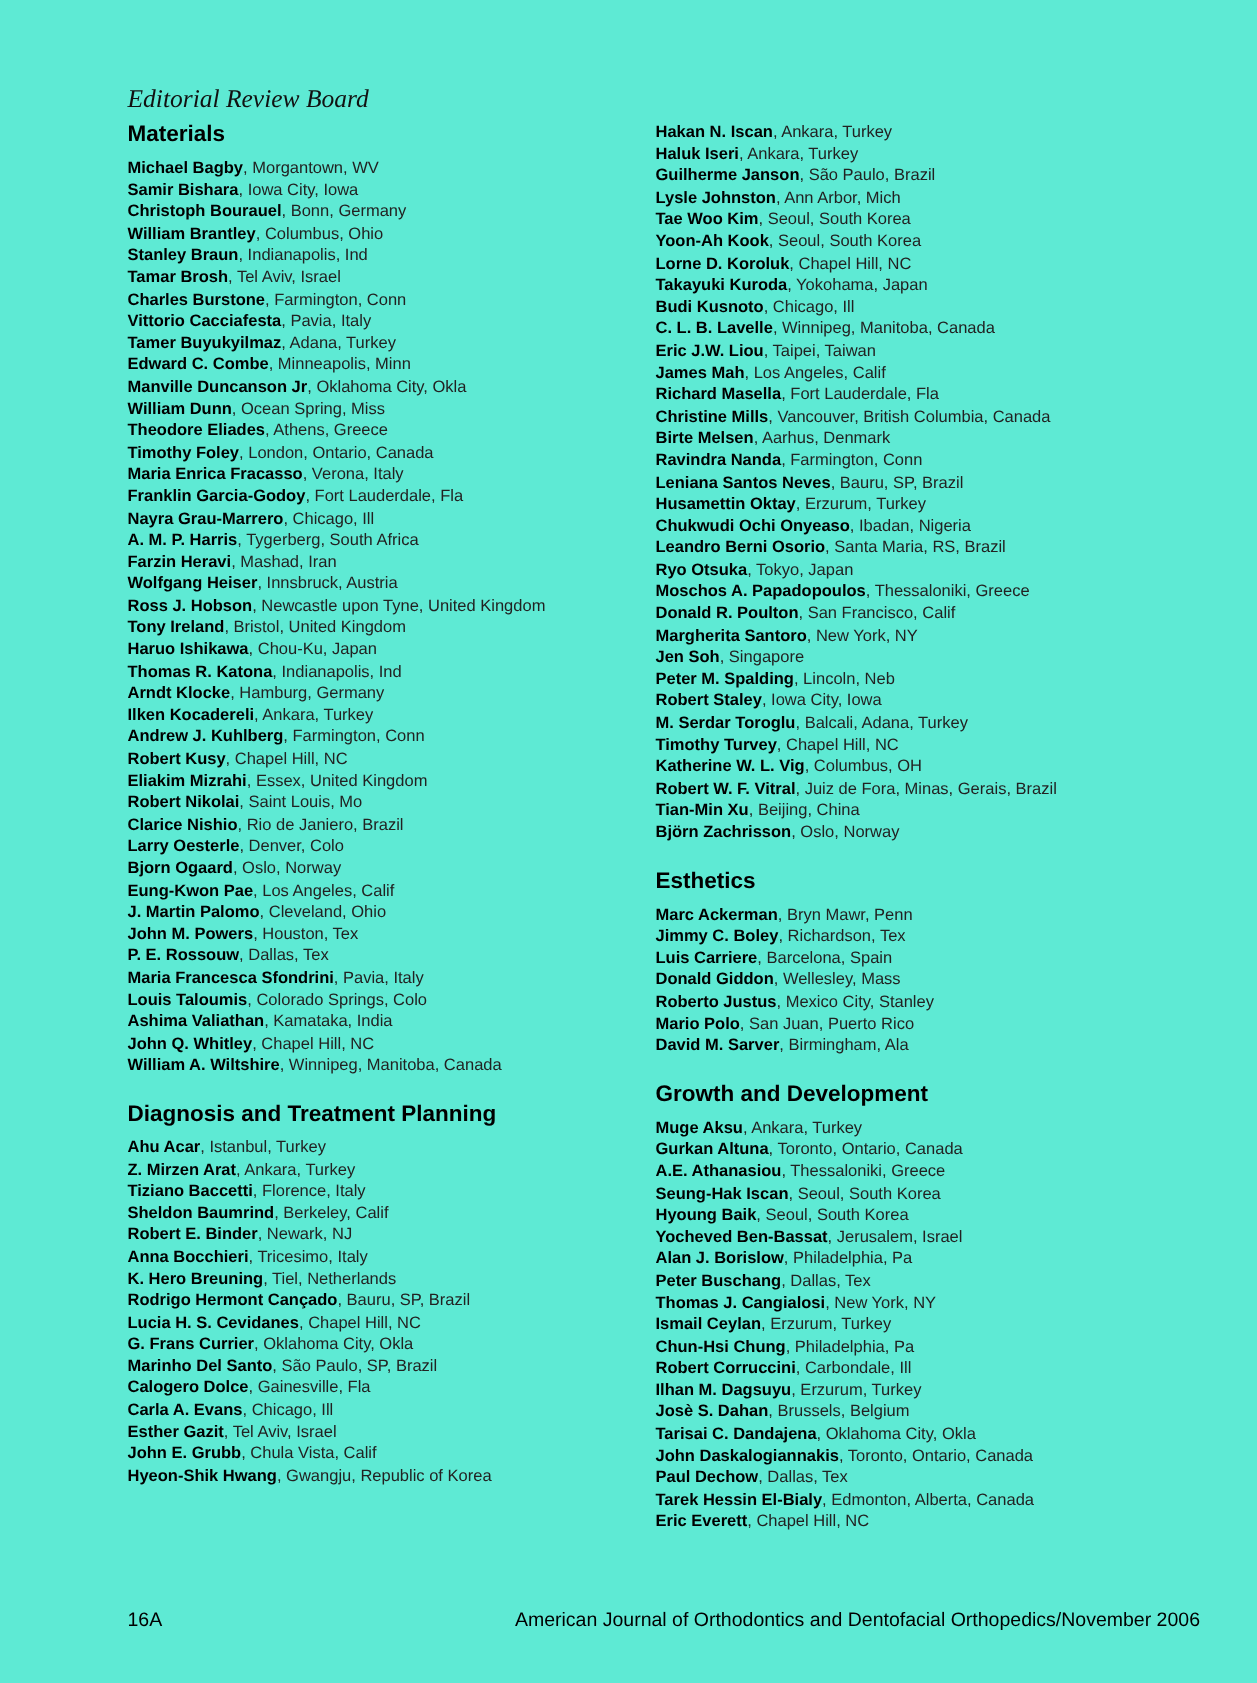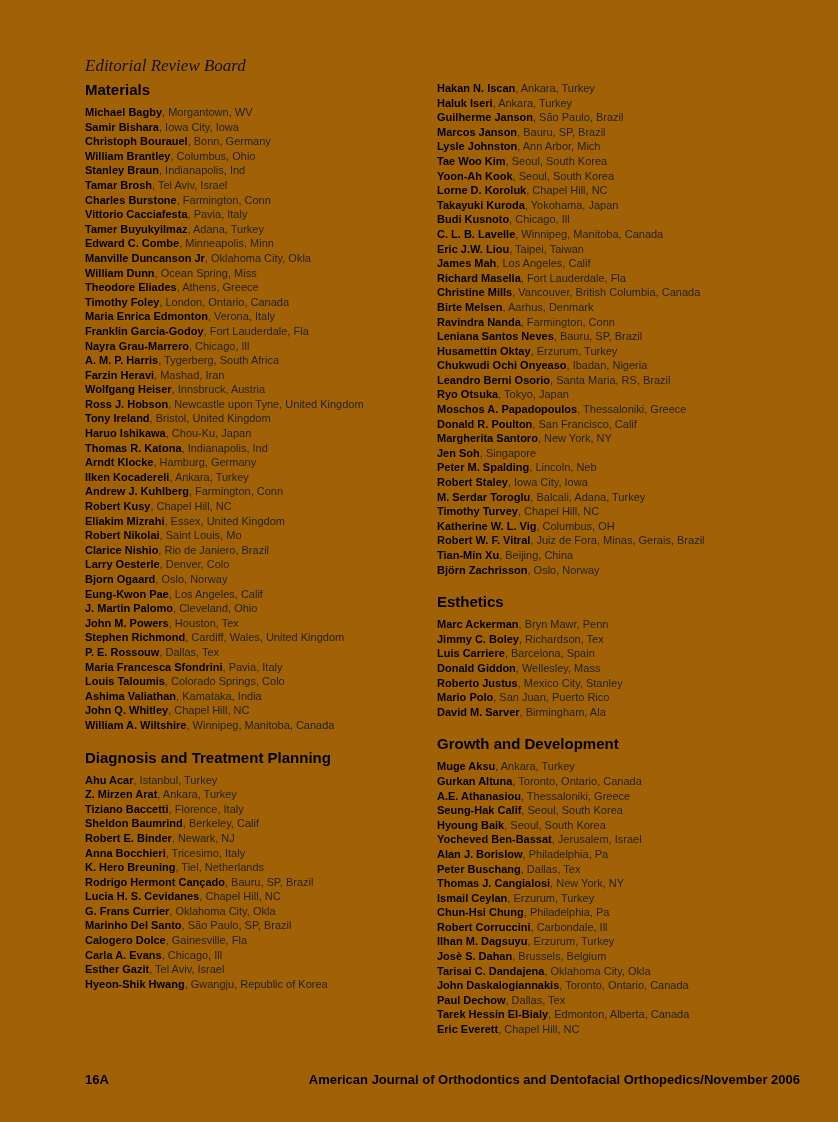--- a/index.html
+++ b/index.html
@@ -1,20 +1,20 @@
 <!DOCTYPE html>
 <html><head>
 <meta charset="utf-8">
 <style>
   html, body { margin: 0; padding: 0; background: #ffffff; }
   .page {
     position: relative;
     width: 838px;
     height: 1122px;
-    background: #a16207;
+    background: #5eead4;
     font-family: "Liberation Sans", sans-serif;
     color: #1a1a1a;
     overflow: hidden;
   }
   .content {
     position: absolute;
     top: 55px;
     left: 85px;
     display: flex;
   }
@@ -47,21 +47,21 @@
   .entry .loc { font-weight: normal; }
   .footer {
     position: absolute;
     top: 1072px;
     left: 85px;
     right: 38px;
     display: flex;
     justify-content: space-between;
     align-items: center;
     font-size: 13px;
-    font-weight: bold;
+    font-weight: normal;
     color: #000;
   }
 </style>
 </head>
 <body>
 
 <div class="page">
   <div class="content">
     <div class="col">
       <h1 class="page-title">Editorial Review Board</h1>
@@ -75,21 +75,21 @@
             <div class="entry"><span class="name">Stanley Braun</span><span class="loc">, Indianapolis, Ind</span></div>
             <div class="entry"><span class="name">Tamar Brosh</span><span class="loc">, Tel Aviv, Israel</span></div>
             <div class="entry"><span class="name">Charles Burstone</span><span class="loc">, Farmington, Conn</span></div>
             <div class="entry"><span class="name">Vittorio Cacciafesta</span><span class="loc">, Pavia, Italy</span></div>
             <div class="entry"><span class="name">Tamer Buyukyilmaz</span><span class="loc">, Adana, Turkey</span></div>
             <div class="entry"><span class="name">Edward C. Combe</span><span class="loc">, Minneapolis, Minn</span></div>
             <div class="entry"><span class="name">Manville Duncanson Jr</span><span class="loc">, Oklahoma City, Okla</span></div>
             <div class="entry"><span class="name">William Dunn</span><span class="loc">, Ocean Spring, Miss</span></div>
             <div class="entry"><span class="name">Theodore Eliades</span><span class="loc">, Athens, Greece</span></div>
             <div class="entry"><span class="name">Timothy Foley</span><span class="loc">, London, Ontario, Canada</span></div>
-            <div class="entry"><span class="name">Maria Enrica Edmonton</span><span class="loc">, Verona, Italy</span></div>
+            <div class="entry"><span class="name">Maria Enrica Fracasso</span><span class="loc">, Verona, Italy</span></div>
             <div class="entry"><span class="name">Franklin Garcia-Godoy</span><span class="loc">, Fort Lauderdale, Fla</span></div>
             <div class="entry"><span class="name">Nayra Grau-Marrero</span><span class="loc">, Chicago, Ill</span></div>
             <div class="entry"><span class="name">A. M. P. Harris</span><span class="loc">, Tygerberg, South Africa</span></div>
             <div class="entry"><span class="name">Farzin Heravi</span><span class="loc">, Mashad, Iran</span></div>
             <div class="entry"><span class="name">Wolfgang Heiser</span><span class="loc">, Innsbruck, Austria</span></div>
             <div class="entry"><span class="name">Ross J. Hobson</span><span class="loc">, Newcastle upon Tyne, United Kingdom</span></div>
             <div class="entry"><span class="name">Tony Ireland</span><span class="loc">, Bristol, United Kingdom</span></div>
             <div class="entry"><span class="name">Haruo Ishikawa</span><span class="loc">, Chou-Ku, Japan</span></div>
             <div class="entry"><span class="name">Thomas R. Katona</span><span class="loc">, Indianapolis, Ind</span></div>
             <div class="entry"><span class="name">Arndt Klocke</span><span class="loc">, Hamburg, Germany</span></div>
@@ -97,21 +97,20 @@
             <div class="entry"><span class="name">Andrew J. Kuhlberg</span><span class="loc">, Farmington, Conn</span></div>
             <div class="entry"><span class="name">Robert Kusy</span><span class="loc">, Chapel Hill, NC</span></div>
             <div class="entry"><span class="name">Eliakim Mizrahi</span><span class="loc">, Essex, United Kingdom</span></div>
             <div class="entry"><span class="name">Robert Nikolai</span><span class="loc">, Saint Louis, Mo</span></div>
             <div class="entry"><span class="name">Clarice Nishio</span><span class="loc">, Rio de Janiero, Brazil</span></div>
             <div class="entry"><span class="name">Larry Oesterle</span><span class="loc">, Denver, Colo</span></div>
             <div class="entry"><span class="name">Bjorn Ogaard</span><span class="loc">, Oslo, Norway</span></div>
             <div class="entry"><span class="name">Eung-Kwon Pae</span><span class="loc">, Los Angeles, Calif</span></div>
             <div class="entry"><span class="name">J. Martin Palomo</span><span class="loc">, Cleveland, Ohio</span></div>
             <div class="entry"><span class="name">John M. Powers</span><span class="loc">, Houston, Tex</span></div>
-            <div class="entry"><span class="name">Stephen Richmond</span><span class="loc">, Cardiff, Wales, United Kingdom</span></div>
             <div class="entry"><span class="name">P. E. Rossouw</span><span class="loc">, Dallas, Tex</span></div>
             <div class="entry"><span class="name">Maria Francesca Sfondrini</span><span class="loc">, Pavia, Italy</span></div>
             <div class="entry"><span class="name">Louis Taloumis</span><span class="loc">, Colorado Springs, Colo</span></div>
             <div class="entry"><span class="name">Ashima Valiathan</span><span class="loc">, Kamataka, India</span></div>
             <div class="entry"><span class="name">John Q. Whitley</span><span class="loc">, Chapel Hill, NC</span></div>
             <div class="entry"><span class="name">William A. Wiltshire</span><span class="loc">, Winnipeg, Manitoba, Canada</span></div>
           </div>
           <div class="section-wrap">
             <h2 class="section-heading">Diagnosis and Treatment Planning</h2>
             <div class="entry"><span class="name">Ahu Acar</span><span class="loc">, Istanbul, Turkey</span></div>
@@ -121,31 +120,31 @@
             <div class="entry"><span class="name">Robert E. Binder</span><span class="loc">, Newark, NJ</span></div>
             <div class="entry"><span class="name">Anna Bocchieri</span><span class="loc">, Tricesimo, Italy</span></div>
             <div class="entry"><span class="name">K. Hero Breuning</span><span class="loc">, Tiel, Netherlands</span></div>
             <div class="entry"><span class="name">Rodrigo Hermont Cançado</span><span class="loc">, Bauru, SP, Brazil</span></div>
             <div class="entry"><span class="name">Lucia H. S. Cevidanes</span><span class="loc">, Chapel Hill, NC</span></div>
             <div class="entry"><span class="name">G. Frans Currier</span><span class="loc">, Oklahoma City, Okla</span></div>
             <div class="entry"><span class="name">Marinho Del Santo</span><span class="loc">, São Paulo, SP, Brazil</span></div>
             <div class="entry"><span class="name">Calogero Dolce</span><span class="loc">, Gainesville, Fla</span></div>
             <div class="entry"><span class="name">Carla A. Evans</span><span class="loc">, Chicago, Ill</span></div>
             <div class="entry"><span class="name">Esther Gazit</span><span class="loc">, Tel Aviv, Israel</span></div>
+            <div class="entry"><span class="name">John E. Grubb</span><span class="loc">, Chula Vista, Calif</span></div>
             <div class="entry"><span class="name">Hyeon-Shik Hwang</span><span class="loc">, Gwangju, Republic of Korea</span></div>
           </div>
         </div>
     </div>
     <div class="col right">
       <div>
           <div class="section-wrap">
             <div class="entry"><span class="name">Hakan N. Iscan</span><span class="loc">, Ankara, Turkey</span></div>
             <div class="entry"><span class="name">Haluk Iseri</span><span class="loc">, Ankara, Turkey</span></div>
             <div class="entry"><span class="name">Guilherme Janson</span><span class="loc">, São Paulo, Brazil</span></div>
-            <div class="entry"><span class="name">Marcos Janson</span><span class="loc">, Bauru, SP, Brazil</span></div>
             <div class="entry"><span class="name">Lysle Johnston</span><span class="loc">, Ann Arbor, Mich</span></div>
             <div class="entry"><span class="name">Tae Woo Kim</span><span class="loc">, Seoul, South Korea</span></div>
             <div class="entry"><span class="name">Yoon-Ah Kook</span><span class="loc">, Seoul, South Korea</span></div>
             <div class="entry"><span class="name">Lorne D. Koroluk</span><span class="loc">, Chapel Hill, NC</span></div>
             <div class="entry"><span class="name">Takayuki Kuroda</span><span class="loc">, Yokohama, Japan</span></div>
             <div class="entry"><span class="name">Budi Kusnoto</span><span class="loc">, Chicago, Ill</span></div>
             <div class="entry"><span class="name">C. L. B. Lavelle</span><span class="loc">, Winnipeg, Manitoba, Canada</span></div>
             <div class="entry"><span class="name">Eric J.W. Liou</span><span class="loc">, Taipei, Taiwan</span></div>
             <div class="entry"><span class="name">James Mah</span><span class="loc">, Los Angeles, Calif</span></div>
             <div class="entry"><span class="name">Richard Masella</span><span class="loc">, Fort Lauderdale, Fla</span></div>
@@ -178,21 +177,21 @@
             <div class="entry"><span class="name">Donald Giddon</span><span class="loc">, Wellesley, Mass</span></div>
             <div class="entry"><span class="name">Roberto Justus</span><span class="loc">, Mexico City, Stanley</span></div>
             <div class="entry"><span class="name">Mario Polo</span><span class="loc">, San Juan, Puerto Rico</span></div>
             <div class="entry"><span class="name">David M. Sarver</span><span class="loc">, Birmingham, Ala</span></div>
           </div>
           <div class="section-wrap">
             <h2 class="section-heading">Growth and Development</h2>
             <div class="entry"><span class="name">Muge Aksu</span><span class="loc">, Ankara, Turkey</span></div>
             <div class="entry"><span class="name">Gurkan Altuna</span><span class="loc">, Toronto, Ontario, Canada</span></div>
             <div class="entry"><span class="name">A.E. Athanasiou</span><span class="loc">, Thessaloniki, Greece</span></div>
-            <div class="entry"><span class="name">Seung-Hak Calif</span><span class="loc">, Seoul, South Korea</span></div>
+            <div class="entry"><span class="name">Seung-Hak Iscan</span><span class="loc">, Seoul, South Korea</span></div>
             <div class="entry"><span class="name">Hyoung Baik</span><span class="loc">, Seoul, South Korea</span></div>
             <div class="entry"><span class="name">Yocheved Ben-Bassat</span><span class="loc">, Jerusalem, Israel</span></div>
             <div class="entry"><span class="name">Alan J. Borislow</span><span class="loc">, Philadelphia, Pa</span></div>
             <div class="entry"><span class="name">Peter Buschang</span><span class="loc">, Dallas, Tex</span></div>
             <div class="entry"><span class="name">Thomas J. Cangialosi</span><span class="loc">, New York, NY</span></div>
             <div class="entry"><span class="name">Ismail Ceylan</span><span class="loc">, Erzurum, Turkey</span></div>
             <div class="entry"><span class="name">Chun-Hsi Chung</span><span class="loc">, Philadelphia, Pa</span></div>
             <div class="entry"><span class="name">Robert Corruccini</span><span class="loc">, Carbondale, Ill</span></div>
             <div class="entry"><span class="name">Ilhan M. Dagsuyu</span><span class="loc">, Erzurum, Turkey</span></div>
             <div class="entry"><span class="name">Josè S. Dahan</span><span class="loc">, Brussels, Belgium</span></div>

